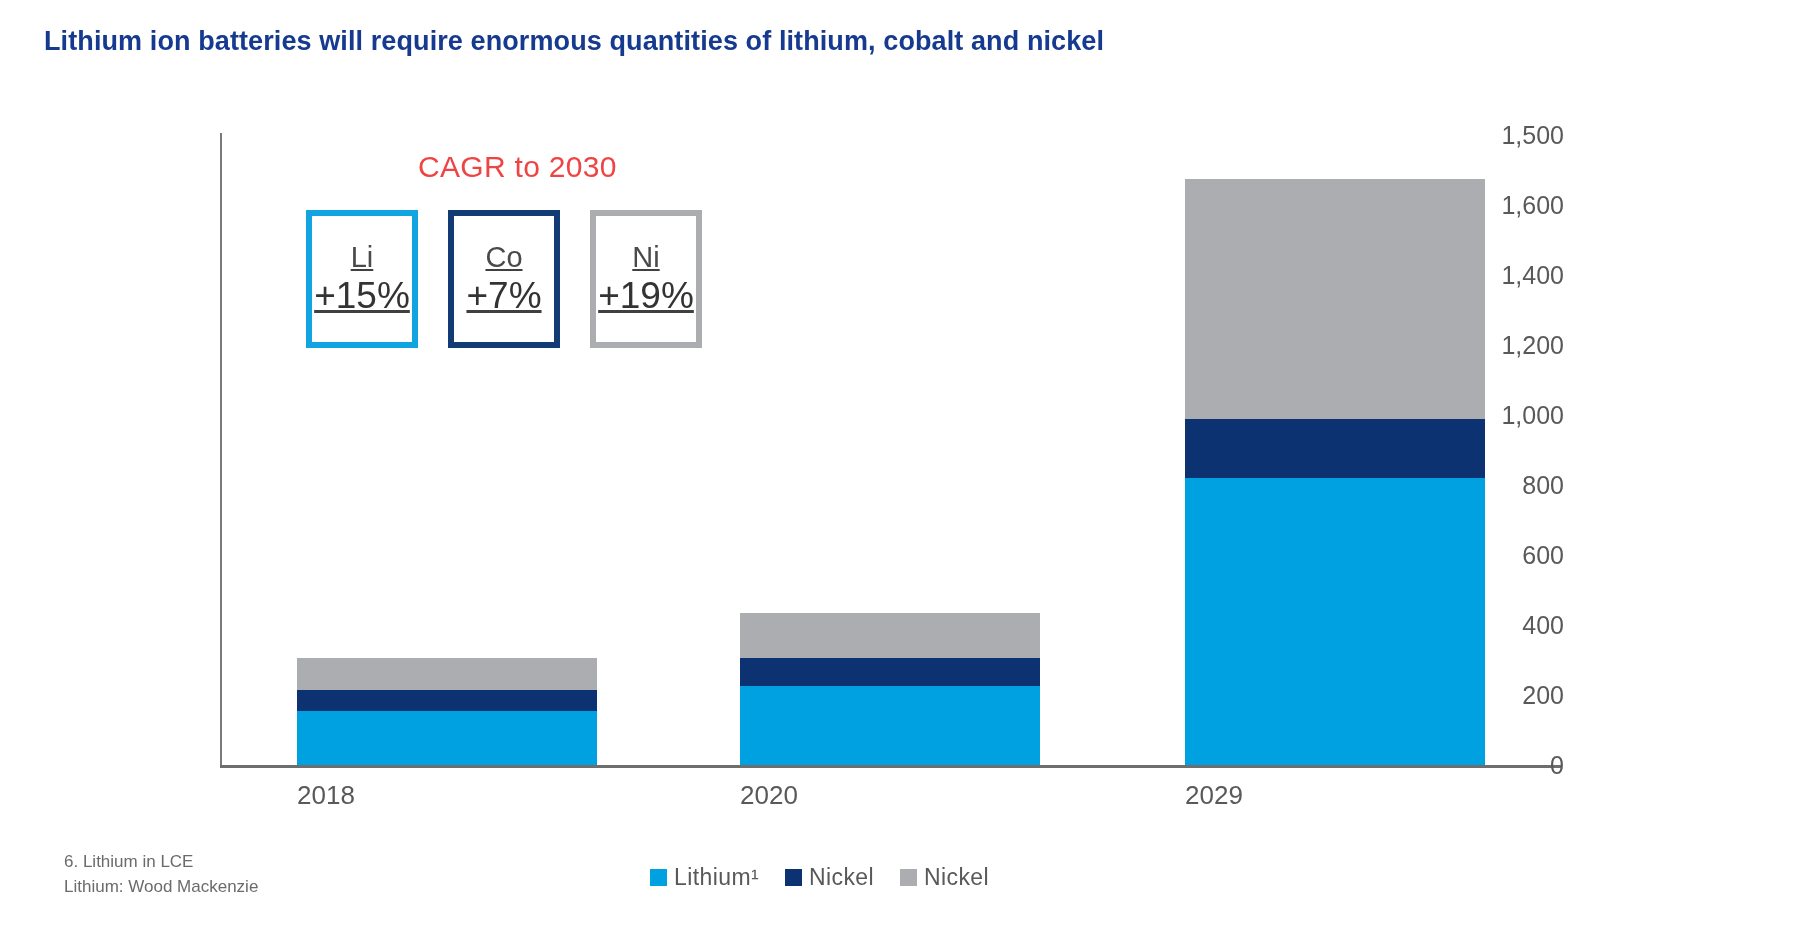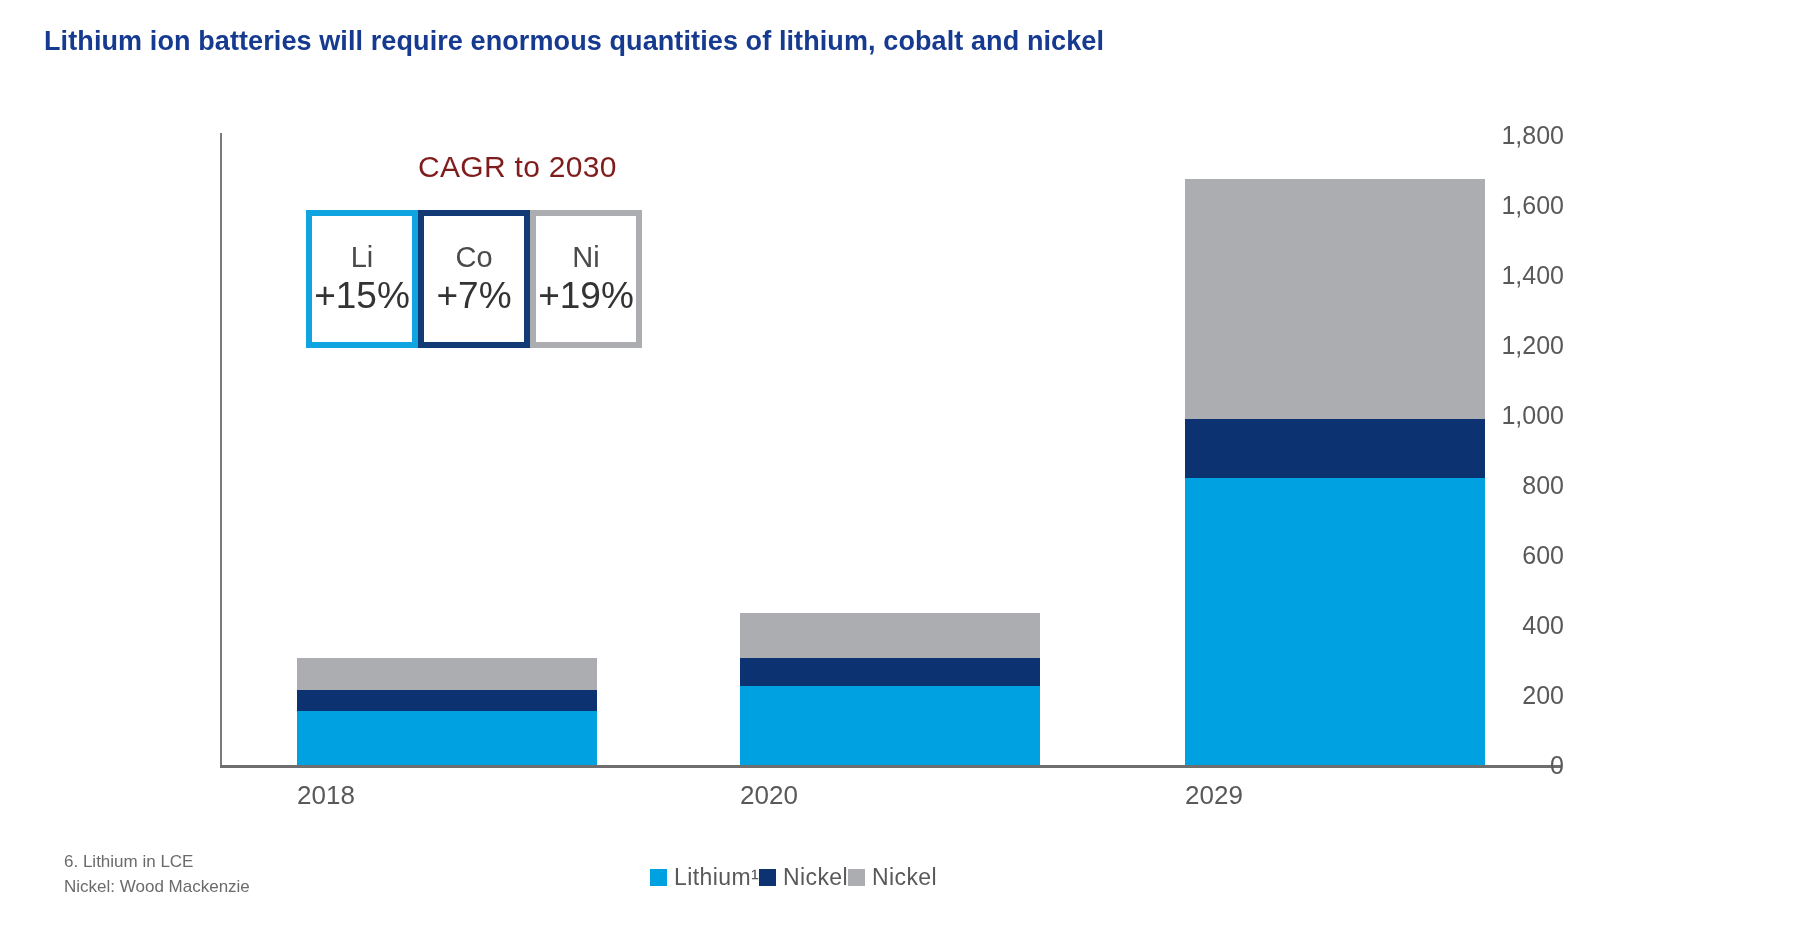--- a/index.html
+++ b/index.html
@@ -89,29 +89,31 @@
     font-size: 26px;
     color: #595959;
   }
 
   
   #cagr-title {
     position: absolute;
     left: 418px;
     top: 150px;
     font-size: 30px;
-    color: #7f1d1d;
+    color: #ef4444;
     letter-spacing: 0.3px;
     white-space: nowrap;
   }
   #cagr-boxes {
     position: absolute;
     left: 306px;
     top: 210px;
     display: flex;
+    gap: 30px;
+    text-decoration: underline;
   }
   .cagr-box {
     width: 112px;
     height: 138px;
     background: #ffffff;
     box-sizing: border-box;
     display: flex;
     flex-direction: column;
     align-items: center;
     justify-content: center;
@@ -140,20 +142,21 @@
   }
   #footnote div { white-space: nowrap; }
 
   
   #legend {
     position: absolute;
     left: 650px;
     top: 864px;
     display: flex;
     align-items: flex-start;
+    gap: 26px;
   }
   .legend-item {
     display: flex;
     align-items: center;
     gap: 7px;
   }
   .legend-swatch {
     width: 17px;
     height: 17px;
     flex: none;
@@ -176,21 +179,21 @@
 <div id="y-tick-labels">
     <div class="y-tick-label" style="top: 765px;">0</div>
     <div class="y-tick-label" style="top: 695px;">200</div>
     <div class="y-tick-label" style="top: 625px;">400</div>
     <div class="y-tick-label" style="top: 555px;">600</div>
     <div class="y-tick-label" style="top: 485px;">800</div>
     <div class="y-tick-label" style="top: 415px;">1,000</div>
     <div class="y-tick-label" style="top: 345px;">1,200</div>
     <div class="y-tick-label" style="top: 275px;">1,400</div>
     <div class="y-tick-label" style="top: 205px;">1,600</div>
-    <div class="y-tick-label" style="top: 135px;">1,800</div>
+    <div class="y-tick-label" style="top: 135px;">1,500</div>
   </div>
 
 <div id="plot-area">
     <div class="bar-group" style="left: 77px; width: 300px; height: 630px;">
       <div class="bar-segment seg-lithium" style="background: rgb(0, 161, 224); bottom: 0px; height: 54.25px;"></div>
       <div class="bar-segment seg-cobalt" style="background: rgb(12, 50, 114); bottom: 54.25px; height: 21px;"></div>
       <div class="bar-segment seg-nickel" style="background: rgb(171, 173, 176); bottom: 75.25px; height: 31.5px;"></div>
     </div>
     <div class="bar-group" style="left: 520px; width: 300px; height: 630px;">
       <div class="bar-segment seg-lithium" style="background: rgb(0, 161, 224); bottom: 0px; height: 78.75px;"></div>
@@ -221,21 +224,21 @@
     <span class="cagr-value">+7%</span>
   </div>
   <div class="cagr-box ni">
     <span class="cagr-symbol">Ni</span>
     <span class="cagr-value">+19%</span>
   </div>
 </div>
 
 <div id="footnote">
   <div>6. Lithium in LCE</div>
-  <div>Nickel: Wood Mackenzie</div>
+  <div>Lithium: Wood Mackenzie</div>
 </div>
 
 <div id="legend">
     <div class="legend-item">
       <span class="legend-swatch" style="background: rgb(0, 161, 224);"></span>
       <span class="legend-label">Lithium¹</span>
     </div>
     <div class="legend-item">
       <span class="legend-swatch" style="background: rgb(12, 50, 114);"></span>
       <span class="legend-label">Nickel</span>

